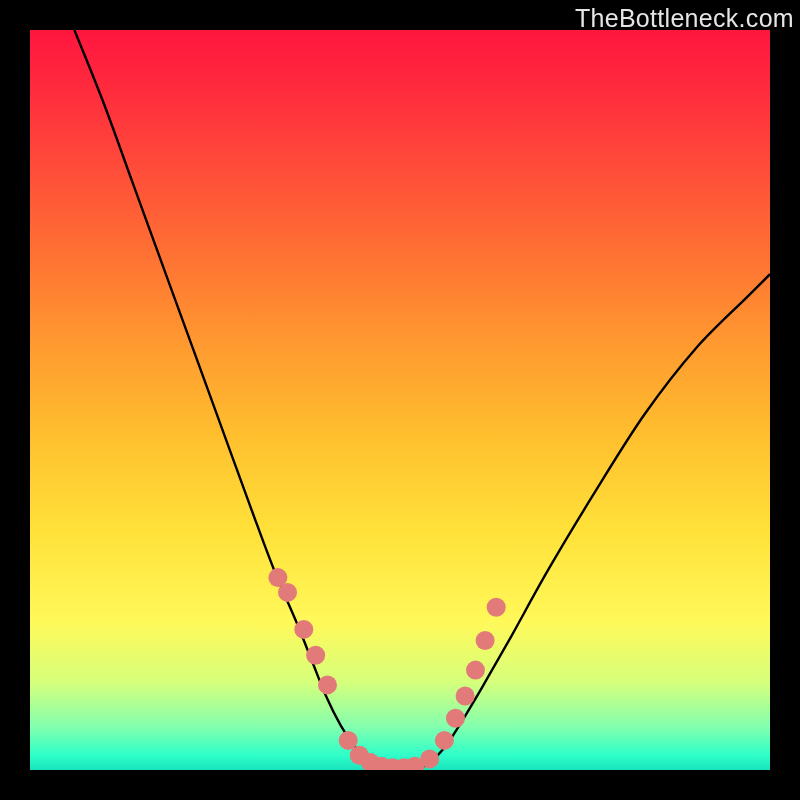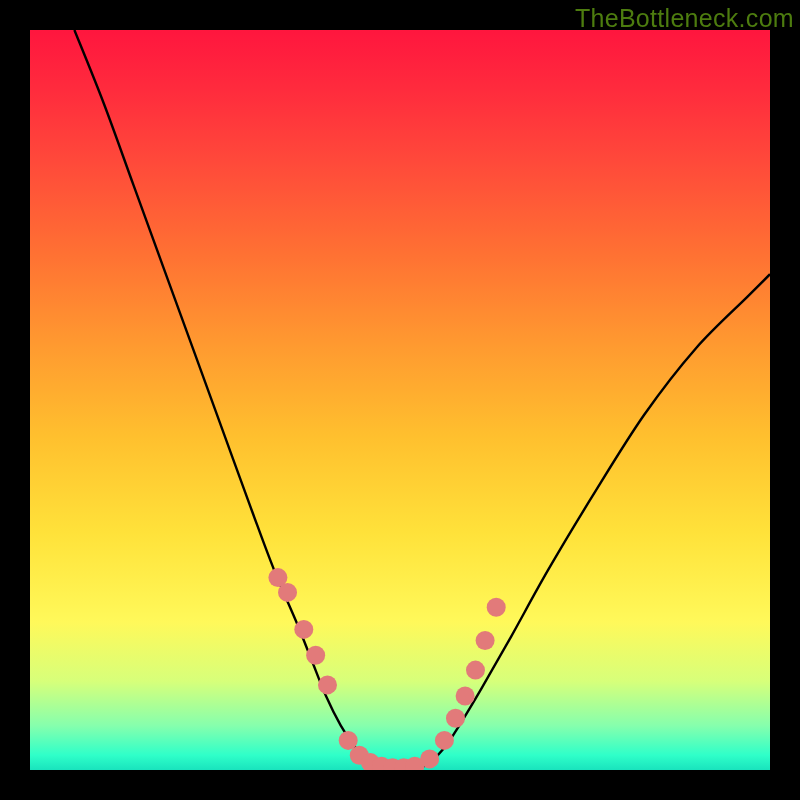--- a/index.html
+++ b/index.html
@@ -10,21 +10,21 @@
   #ff4a3a 18%,
   #ff7033 30%,
   #ff9830 42%,
   #ffc02e 55%,
   #ffe23a 68%,
   #fff95a 80%,
   #d7ff7a 88%,
   #86ffad 94%,
   #2fffc9 98%,
   #19e3bd 100%)}
-.watermark{position:absolute;right:6px;top:4px;color:#4d7c0f;font-size:25px;font-weight:400;letter-spacing:.3px}
+.watermark{position:absolute;right:6px;top:4px;color:#e5e5e5;font-size:25px;font-weight:400;letter-spacing:.3px}
 svg{position:absolute;inset:0}
 </style>
 </head>
 <body>
 
 <div class="frame">
   <div class="watermark">TheBottleneck.com</div>
   <div class="plot">
     <svg viewBox="0 0 740 740" preserveAspectRatio="none">
       <path id="curve-path" fill="none" stroke="#000000" stroke-width="2.4" d="M44.4,0C49.33333333333333,12.333333333333334 64.13333333333333,48.10000000000001 74,74C83.86666666666667,99.89999999999999 93.73333333333335,128.26666666666665 103.60000000000001,155.39999999999998C113.46666666666667,182.5333333333333 123.33333333333331,209.6666666666666 133.2,236.79999999999995C143.06666666666666,263.9333333333333 152.93333333333334,291.0666666666667 162.8,318.20000000000005C172.66666666666669,345.33333333333337 182.53333333333333,372.46666666666664 192.4,399.59999999999997C202.26666666666668,426.7333333333333 213.36666666666667,457.56666666666666 222,481C230.63333333333333,504.43333333333334 236.8,521.7 244.20000000000002,540.2C251.60000000000002,558.7 260.2333333333333,577.2 266.4,592C272.56666666666666,606.8 276.26666666666665,616.6666666666666 281.2,629C286.1333333333333,641.3333333333334 291.06666666666666,654.9 296,666C300.93333333333334,677.1 305.8666666666667,686.9666666666667 310.8,695.6C315.73333333333335,704.2333333333333 320.6666666666667,711.6333333333333 325.6,717.8C330.53333333333336,723.9666666666666 335.4666666666667,728.9 340.40000000000003,732.6C345.33333333333337,736.3000000000001 350.26666666666665,738.7666666666667 355.2,740C360.1333333333333,741.2333333333333 365.06666666666666,740 370,740C374.93333333333334,740 379.8666666666667,741.2333333333333 384.8,740C389.73333333333335,738.7666666666667 394.6666666666667,736.3000000000001 399.6,732.6C404.53333333333336,728.9 409.4666666666667,723.9666666666666 414.40000000000003,717.8C419.33333333333337,711.6333333333333 423.0333333333333,705.4666666666667 429.2,695.6C435.3666666666667,685.7333333333333 442.76666666666665,673.4000000000001 451.4,658.6C460.0333333333333,643.8 469.9,626.5333333333333 481,606.8C492.1,587.0666666666666 504.43333333333334,563.6333333333333 518,540.2C531.5666666666666,516.7666666666668 546.3666666666667,492.1 562.4,466.2C578.4333333333333,440.29999999999995 596.9333333333333,409.4666666666667 614.1999999999999,384.8C631.4666666666666,360.1333333333333 648.7333333333333,337.9333333333334 666,318.20000000000005C683.2666666666667,298.4666666666667 705.4666666666666,278.73333333333335 717.8,266.4C730.1333333333333,254.06666666666663 736.3,247.89999999999998 740,244.2"></path>

